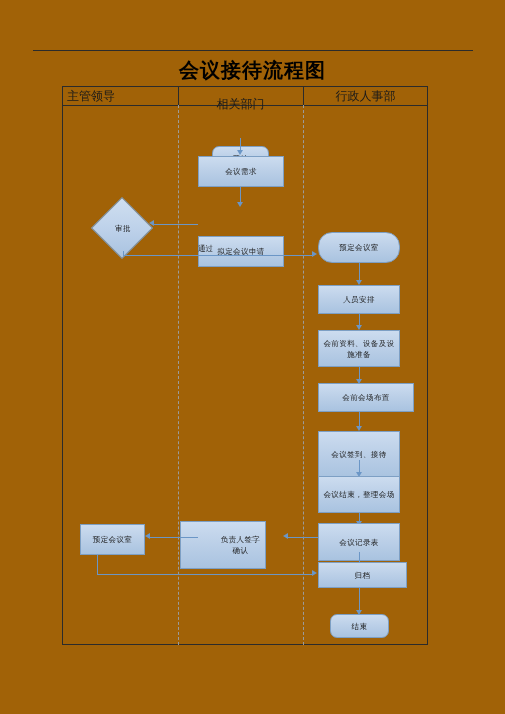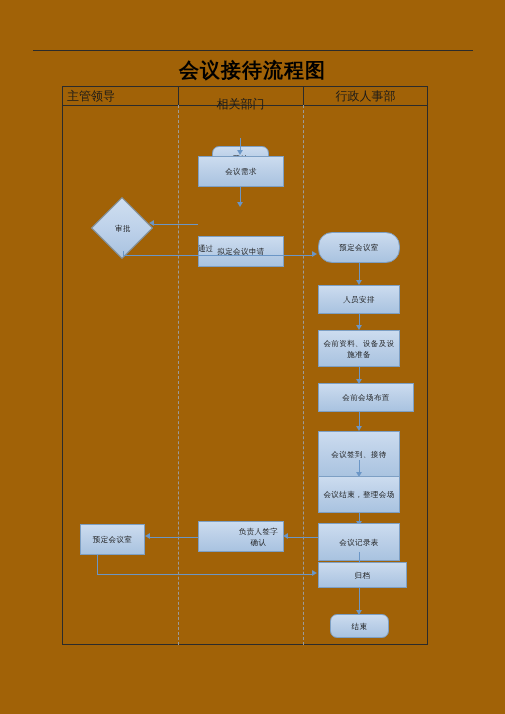--- a/index.html
+++ b/index.html
@@ -175,21 +175,21 @@
   <div class="conn v" style="left:359px;top:513px;height:9px;"></div>
   <div class="arrow down" style="left:356px;top:521px;"></div>
 
   <div class="node" style="left:318px;top:523px;width:82px;height:38px;">
     <span class="txt">会议记录表</span>
   </div>
 
   <div class="conn h" style="left:286px;top:537px;width:32px;"></div>
   <div class="arrow left" style="left:283px;top:533px;"></div>
 
-  <div class="node" style="left:198px;top:521px;width:86px;height:31px;padding-left:38px;">
+  <div class="node" style="left:180px;top:521px;width:86px;height:48px;padding-left:38px;">
     <span class="txt">负责人签字确认</span>
   </div>
 
   <div class="conn h" style="left:148px;top:537px;width:50px;"></div>
   <div class="arrow left" style="left:145px;top:533px;"></div>
 
   <div class="node" style="left:80px;top:524px;width:65px;height:31px;">
     <span class="txt">预定会议室</span>
   </div>
 

